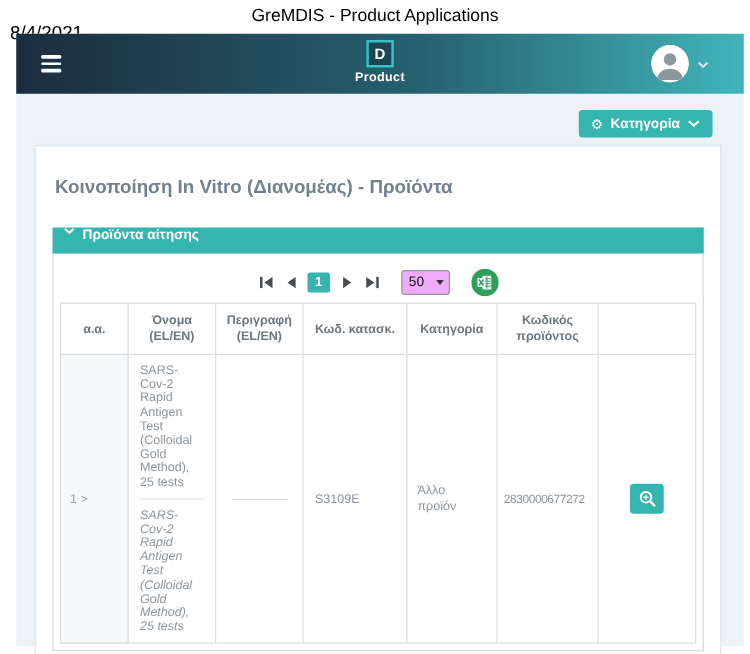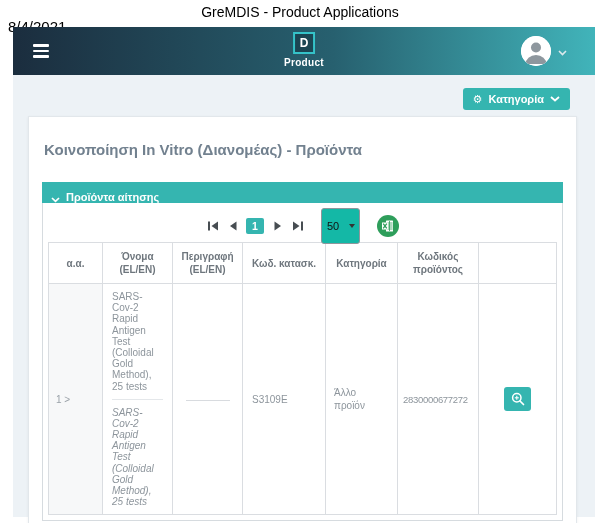--- a/index.html
+++ b/index.html
@@ -32,34 +32,34 @@
   .btn-actions{background:#35B5B0;color:#fff;border:none;border-radius:3px;font-size:11px;font-weight:bold;
     font-family:"Liberation Sans",sans-serif;padding:0 10px;height:22px;display:flex;align-items:center;gap:6px;cursor:pointer;}
   .cogs{font-family:"DejaVu Sans",sans-serif;font-size:11px;line-height:1;}
 
   
   .card{margin-left:15px;width:549px;background:#fff;border:1px solid #E2E7EB;
     box-shadow:0 1px 3px rgba(0,0,0,.06);padding:16px 13px 4px 13px;box-sizing:border-box;}
   .page-title{font-size:15px;color:#72818F;margin:8px 0 24px 2px;font-weight:bold;}
 
   
-  .panel-header{background:#35B5B0;color:#fff;height:21px;display:flex;align-items:flex-end;gap:6px;
+  .panel-header{background:#35B5B0;color:#fff;height:21px;display:flex;align-items:flex-start;gap:6px;
     padding:0 9px;font-size:11px;font-weight:bold;cursor:pointer;margin-top:20px;}
   .panel-body{border:1px solid #D6DBDF;border-top:none;padding:5px;background:#fff;}
 
   .info-box{background:#C9CFD4;color:#17191c;font-family:"Liberation Serif",serif;font-size:11.5px;
     text-align:center;padding:4px 28px 6px;line-height:1.3;}
   .info-box b{font-weight:bold;margin-right:3px;}
 
   
   .pager-row{display:flex;align-items:center;justify-content:center;gap:7px;margin:7px 0 5px;height:22px;}
   .pager-btn{display:inline-flex;align-items:center;justify-content:center;width:13px;height:12px;cursor:pointer;}
   .page-current{width:18px;height:16px;background:#35B5B0;color:#fff;font-size:10.5px;font-weight:bold;
     border-radius:2px;display:flex;align-items:center;justify-content:center;cursor:pointer;}
-  .page-size{width:39px;height:36px;border:1px solid #8F969C;border-radius:3px;background:#14b8a6;font-size:11px;
+  .page-size{width:39px;height:20px;border:1px solid #8F969C;border-radius:3px;background:#f0abfc;font-size:11px;
     color:#111;display:flex;align-items:center;justify-content:space-between;padding:0 4px 0 5px;margin-left:10px;cursor:pointer;box-sizing:border-box;}
   .select-caret{width:0;height:0;border-left:3.5px solid transparent;border-right:3.5px solid transparent;border-top:4px solid #333;}
   .pager-summary{font-size:11px;font-weight:bold;color:#6B7680;margin-left:12px;}
   .excel-btn{margin-left:10px;width:22px;height:22px;padding:0;border:none;background:transparent;cursor:pointer;display:flex;}
 
   
   table{border-collapse:collapse;table-layout:fixed;width:100%;margin-top:2px;}
   th{border:1px solid #DADDE1;font-size:10px;color:#6E767D;font-weight:bold;text-align:center;
     padding:7px 3px;background:#fff;line-height:1.3;}
   td{border:1px solid #DADDE1;font-size:10px;color:#8D959C;vertical-align:middle;}

